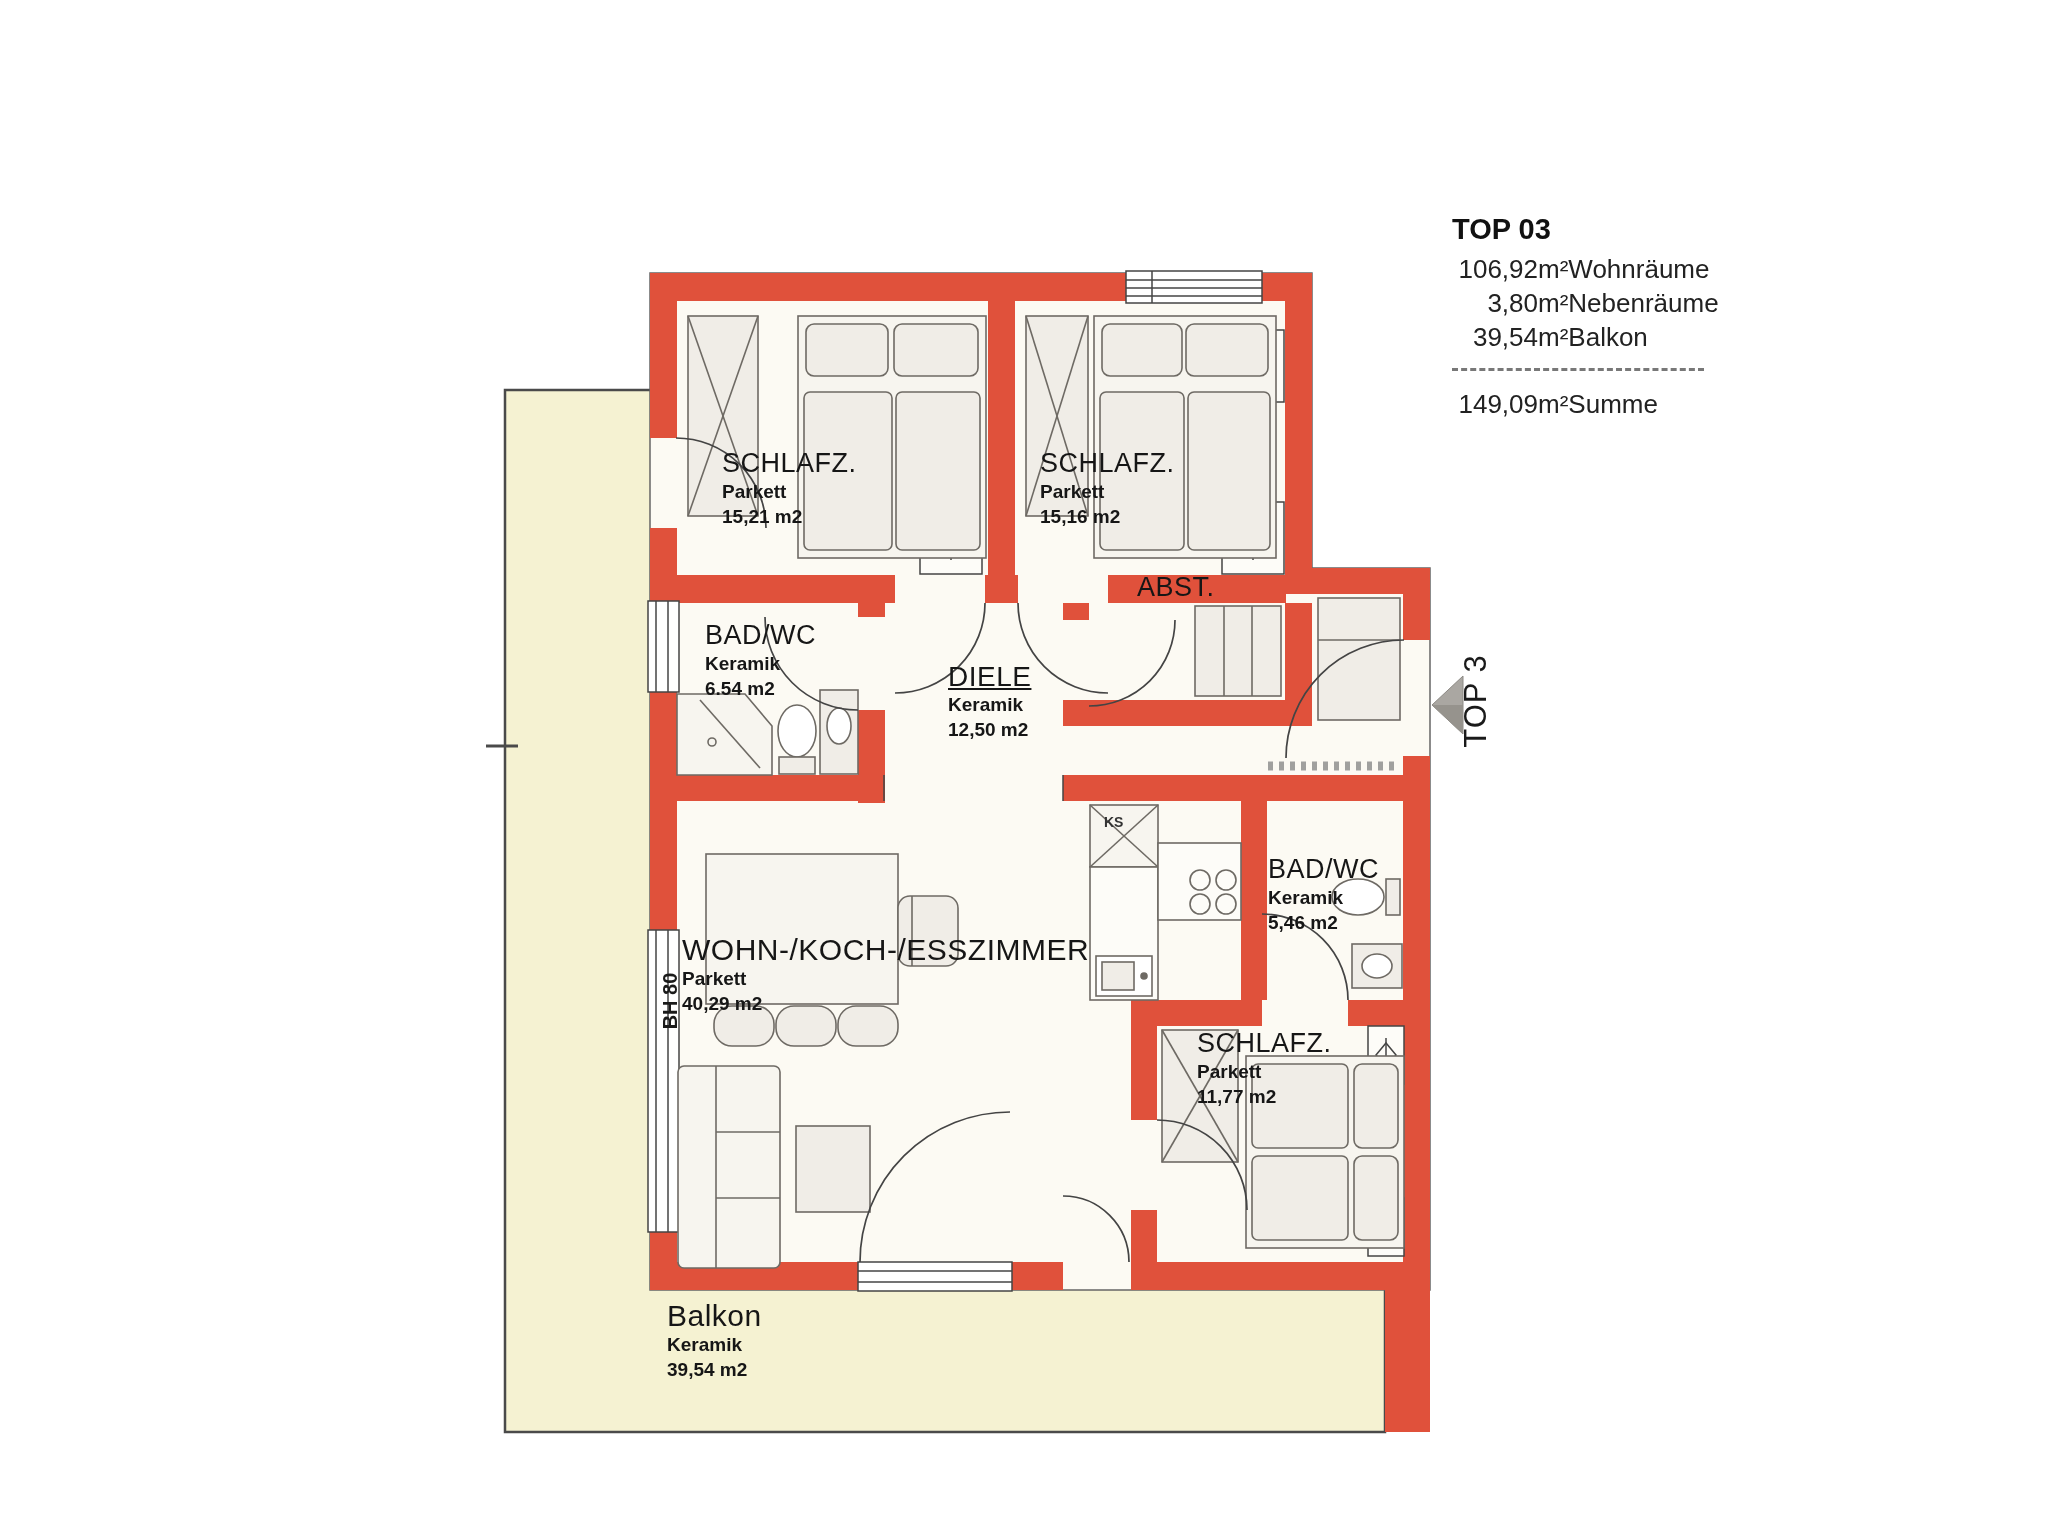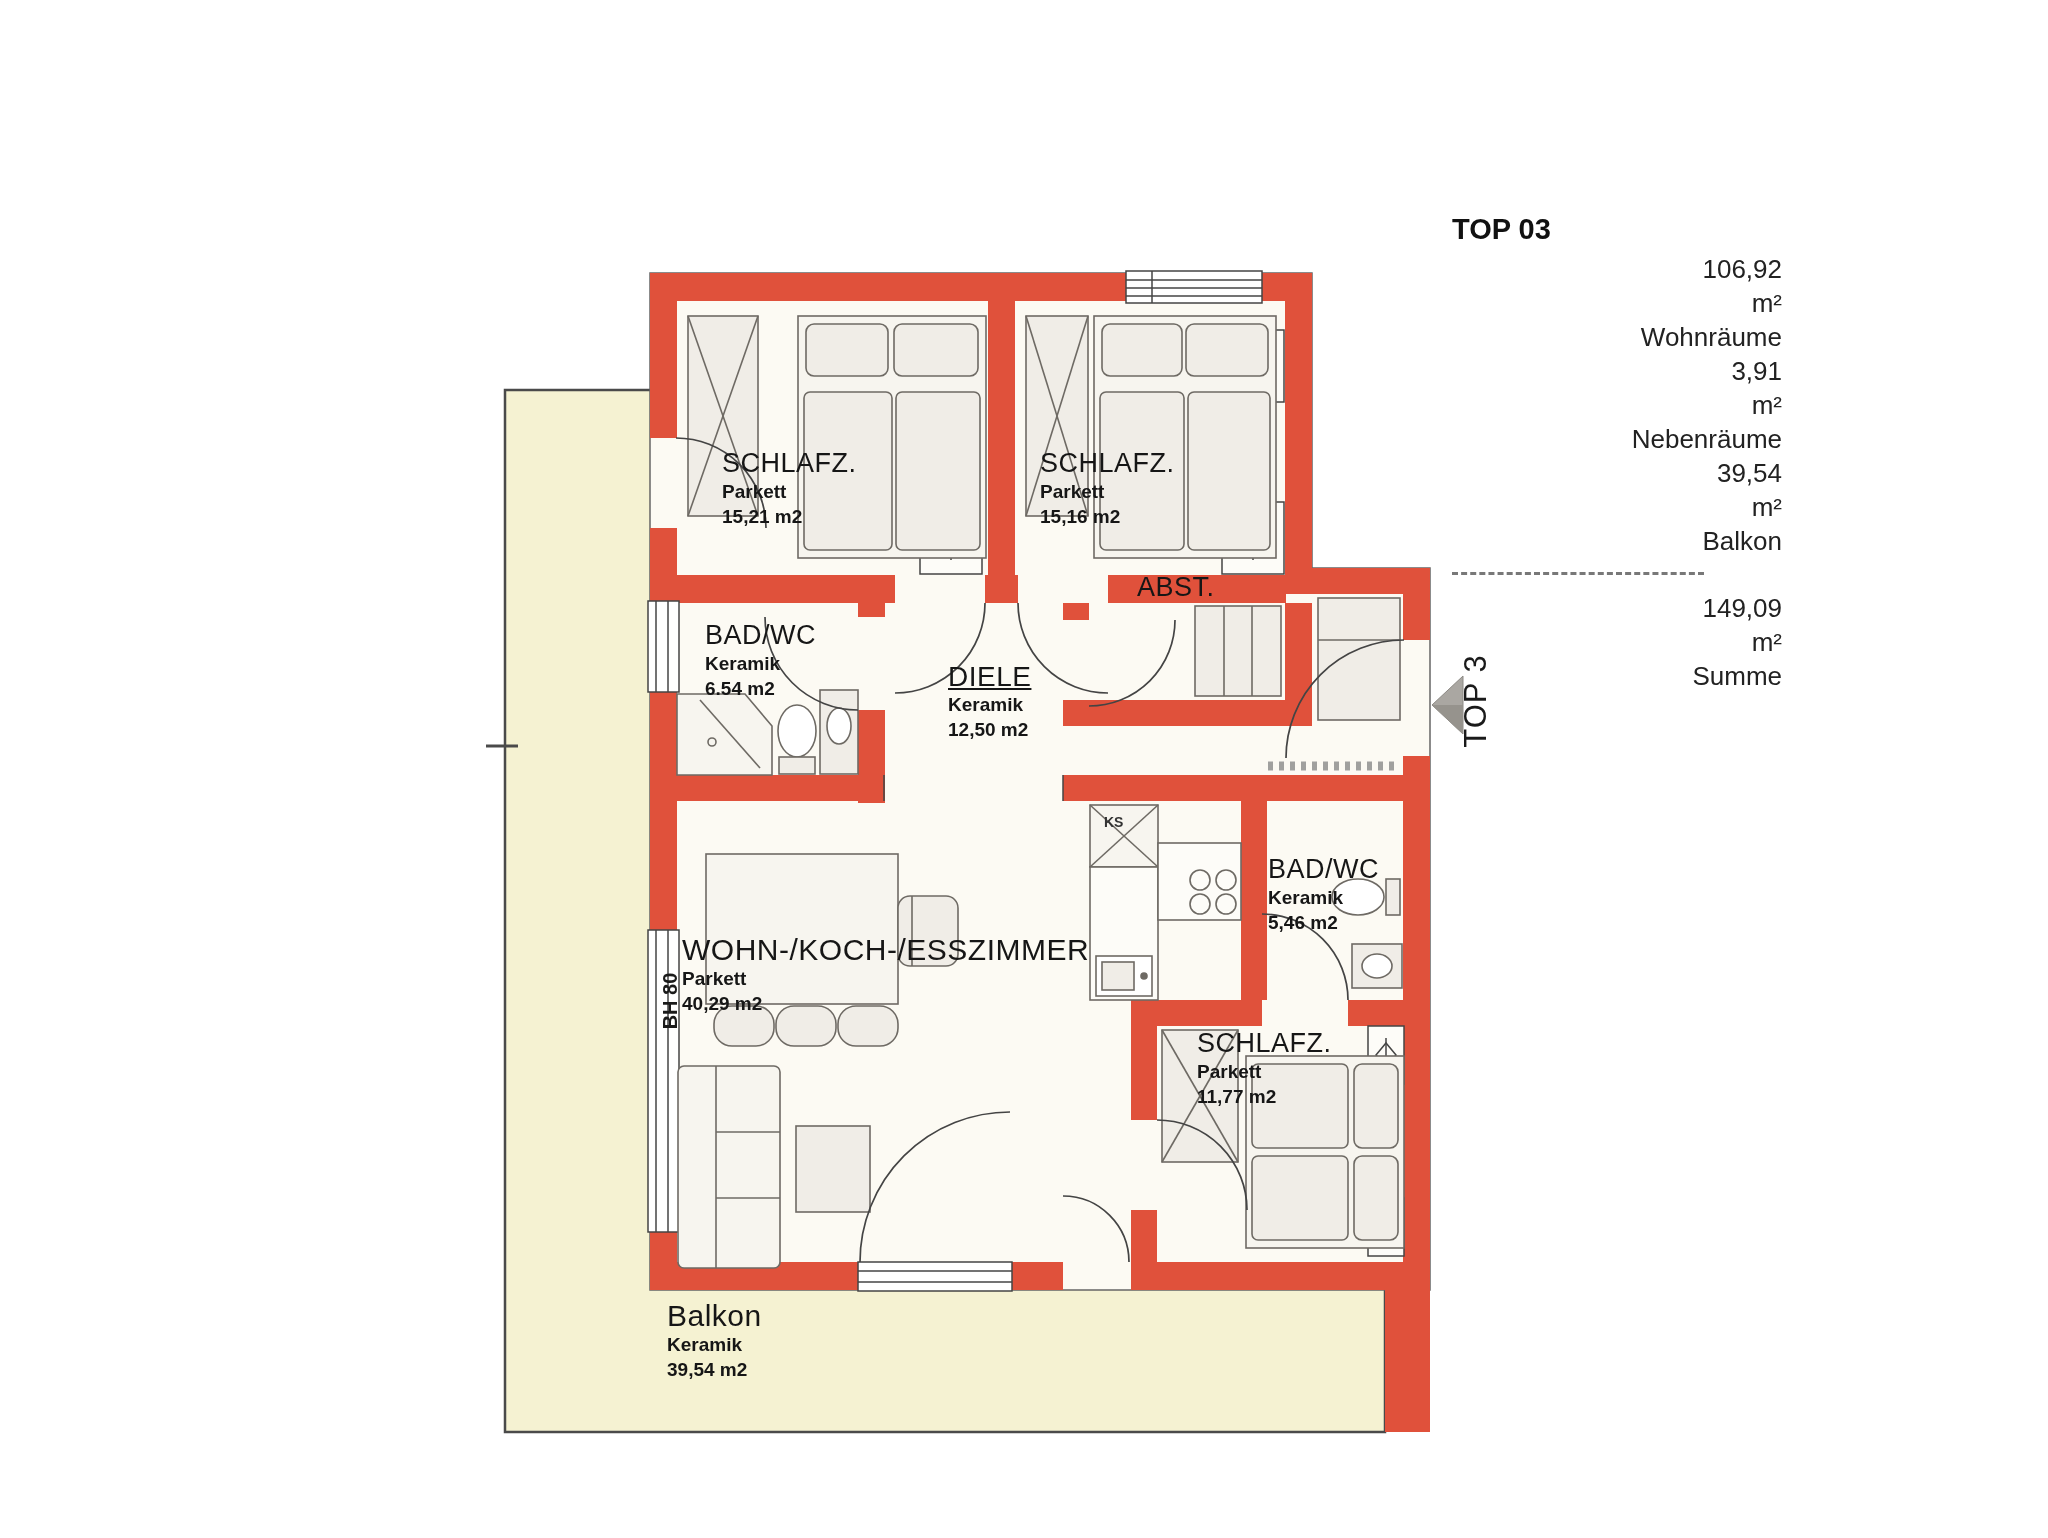--- a/index.html
+++ b/index.html
@@ -14,21 +14,21 @@
   }
   .stage{position:relative;width:2048px;height:1538px;background:#fff;}
   .plan-svg{position:absolute;left:0;top:0;}
   .rlabel{position:absolute;line-height:1.18;white-space:nowrap;}
   .rname{font-weight:normal;font-size:27px;letter-spacing:0.5px;}
   .rname.big{font-size:30px;}
   .rname.underline{text-decoration:underline;font-size:28px;}
   .rsub{font-weight:bold;font-size:19px;line-height:1.3;}
   .info{position:absolute;left:1452px;top:212px;width:330px;font-size:26px;line-height:34px;color:#222;}
   .ititle{font-weight:bold;font-size:29px;margin-bottom:6px;color:#111;}
-  .irow{display:flex;align-items:flex-end;flex-direction:column;}
+  .irow{display:flex;align-items:center;}
   .ival{display:inline-block;width:86px;text-align:right;}
   .iunit{margin:0 0;}
   .isep{width:252px;border-top:3px dashed #787878;margin:14px 0 16px 0;}
   .top3{
     position:absolute;left:1414px;top:684px;width:122px;height:34px;
     text-align:center;font-size:31px;letter-spacing:1px;color:#1a1a1a;
     transform:rotate(-90deg);transform-origin:center center;
   }
   .bh80{
     position:absolute;left:612px;top:988px;width:120px;height:26px;
@@ -342,21 +342,21 @@
   <div class="top3">TOP 3</div>
 
   <div class="info">
     <div class="ititle">TOP 03</div>
     <div class="irow">
       <span class="ival">106,92</span>
         <span class="iunit">m²</span>
         <span class="ilabel">Wohnräume</span>
     </div>
     <div class="irow">
-      <span class="ival">3,91</span>
+      <span class="ival">3,80</span>
         <span class="iunit">m²</span>
         <span class="ilabel">Nebenräume</span>
     </div>
     <div class="irow">
       <span class="ival">39,54</span>
         <span class="iunit">m²</span>
         <span class="ilabel">Balkon</span>
     </div>
     <div class="isep"></div>
     <div class="irow">

